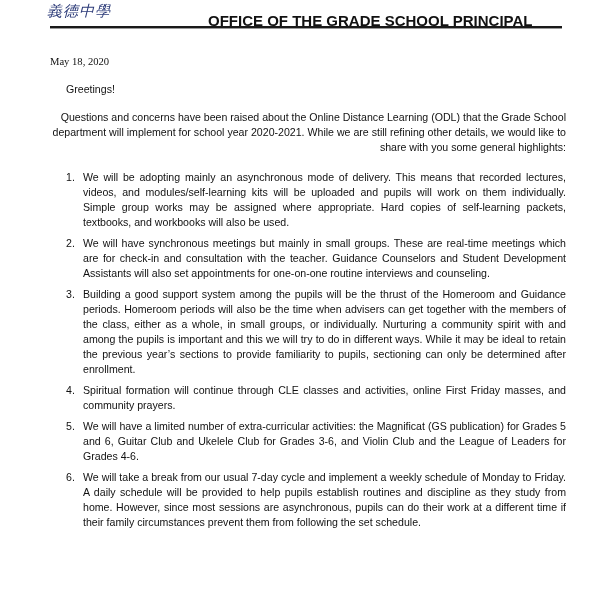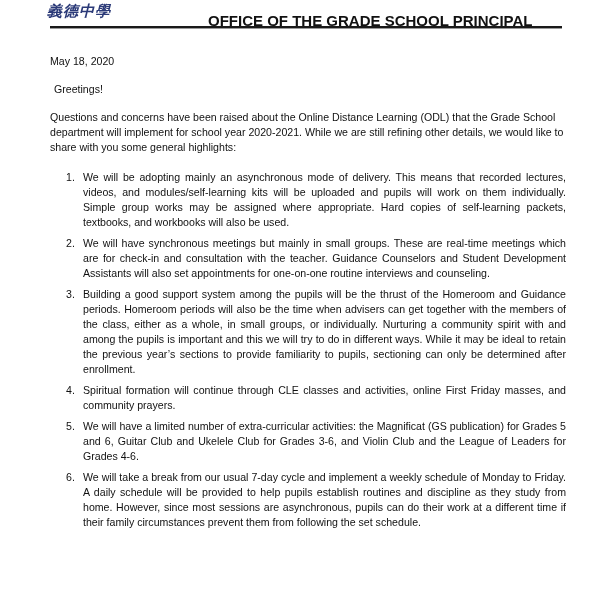--- a/index.html
+++ b/index.html
@@ -21,21 +21,21 @@
       top: 0;
       width: 613px;
       height: 30px;
     }
     .logo {
       position: absolute;
       left: 47px;
       top: 2px;
       font-family: "DejaVu Serif", serif;
       font-size: 15px;
-      font-weight: bold;
+      font-weight: normal;
       color: #2b3a78;
       letter-spacing: 1px;
       font-style: italic;
     }
     .office-title {
       position: absolute;
       left: 208px;
       top: 12px;
       font-size: 15px;
       font-weight: bold;
@@ -53,24 +53,24 @@
       box-shadow: 0 1px 0 #9a9a9a;
     }
     .content {
       position: absolute;
       left: 50px;
       top: 54px;
       width: 516px;
       font-size: 10.6px;
       line-height: 15px;
     }
-    .date { margin: 0; }
+    .date { margin: 0; font-family: Liberation Serif, serif; }
     .salutation { margin: 28px 0 0 0; }
-    .greeting { margin: 13px 0 0 4px; }
-    .intro { margin: 13px 0 12px 0; }
+    .greeting { margin: 13px 0 0 16px; }
+    .intro { margin: 13px 0 12px 0; text-align: right; }
     ol.highlights {
       margin: 15px 0 0 0;
       padding: 0 0 0 33px;
       list-style: none;
     }
     ol.highlights li {
       position: relative;
       margin: 0 0 6px 0;
       text-align: justify;
     }

